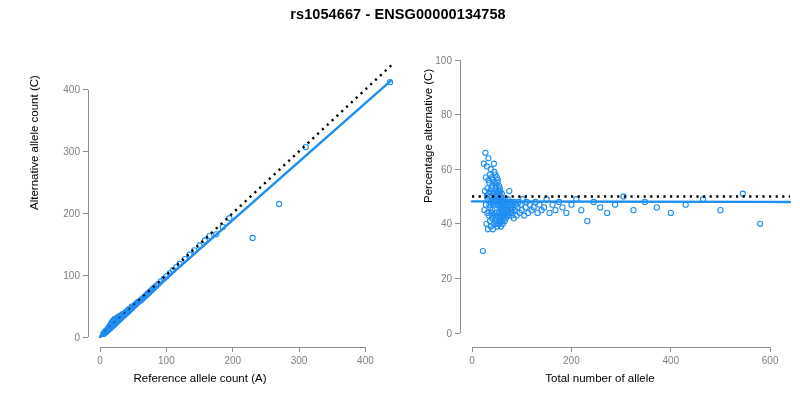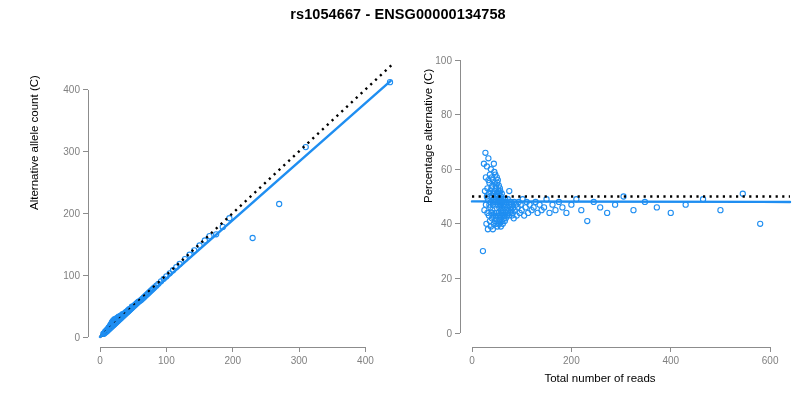--- a/index.html
+++ b/index.html
@@ -288,20 +288,21 @@
           <circle cx="222.77" cy="226.89" r="2.6" class="pt"></circle>
           <circle cx="229.41" cy="218.23" r="2.6" class="pt"></circle>
           <circle cx="252.64" cy="238.02" r="2.6" class="pt"></circle>
           <circle cx="279.18" cy="204.00" r="2.6" class="pt"></circle>
           <circle cx="305.73" cy="147.09" r="2.6" class="pt"></circle>
           <circle cx="390.01" cy="82.13" r="2.6" class="pt"></circle>
         </g>
         <path d="M 100 337 L 392 64.81395348837208" class="refline"></path>
         <path d="M 100 337 L 390.6727272727273 80.89767441860465" class="fitline"></path>
       </svg>
+    <div class="xlab" id="xlab-left" style="left:0; top:372px;">Reference allele count (A)</div>
     <div class="ylab" id="ylab-left" style="left: 28px; top: 210px;">Alternative allele count (C)</div>
   </div>
 
   <div class="panel" id="panel-right">
     <svg class="plotsvg" id="svg-right" viewBox="0 0 400 400">
         <path d="M 60 333 L 60 60" class="axisline"></path>
         <path d="M 55 333 L 60 333" class="axisline"></path>
         <text x="52" y="336.6" text-anchor="end" class="ticklabel">0</text>
         <path d="M 55 278.4 L 60 278.4" class="axisline"></path>
         <text x="52" y="282" text-anchor="end" class="ticklabel">20</text>
@@ -491,17 +492,17 @@
           <circle cx="270.75" cy="212.88" r="2.6" class="pt"></circle>
           <circle cx="285.66" cy="204.69" r="2.6" class="pt"></circle>
           <circle cx="303.05" cy="199.23" r="2.6" class="pt"></circle>
           <circle cx="320.44" cy="210.15" r="2.6" class="pt"></circle>
           <circle cx="342.80" cy="193.77" r="2.6" class="pt"></circle>
           <circle cx="360.19" cy="223.80" r="2.6" class="pt"></circle>
         </g>
         <path d="M 72 196.5 L 390 196.5" class="refline"></path>
         <path d="M 72 201.414 L 390 201.96" class="fitline"></path>
       </svg>
-    <div class="xlab" id="xlab-right" style="left:0; top:372px;">Total number of reads</div>
+    <div class="xlab" id="xlab-right" style="left:0; top:372px;">Total number of allele</div>
     <div class="ylab" id="ylab-right" style="left: 22px; top: 202.5px;">Percentage alternative (C)</div>
   </div>
 
 </div>
 
 </body></html>

